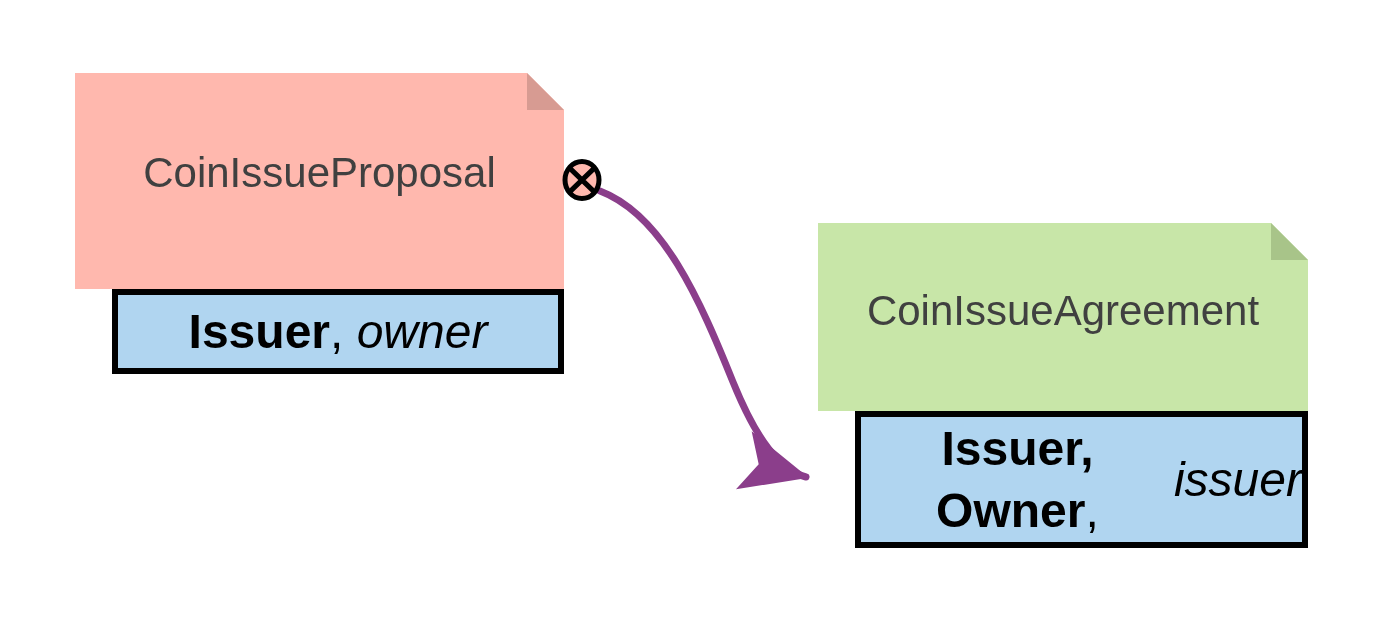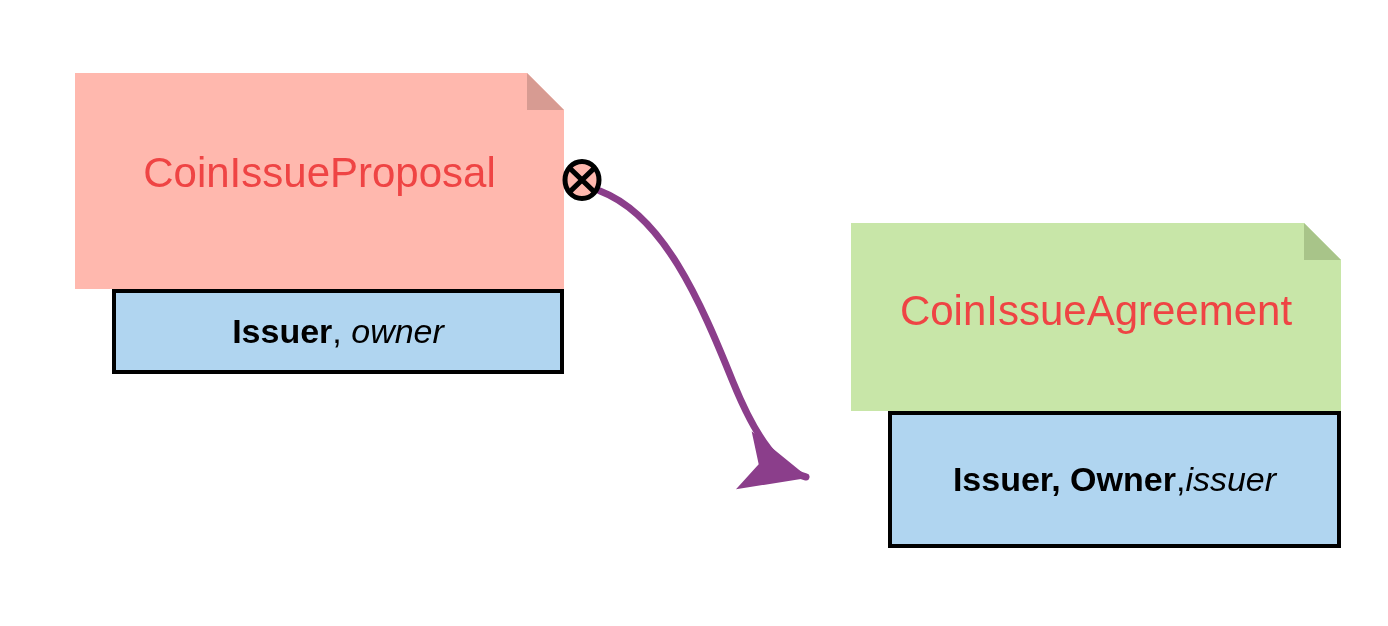--- a/index.html
+++ b/index.html
@@ -52,37 +52,37 @@
     position: absolute;
     top: 0;
     width: 37px;
     height: 37px;
   }
 
   .page-title {
     position: relative;
     z-index: 3;
     text-align: center;
-    color: #ef4444;
+    color: #404040;
     font-size: 42px;
     line-height: 1.05;
     white-space: nowrap;
   }
 
   
   .panel {
     position: relative;
     box-sizing: border-box;
-    border: 4px solid #000000;
+    border: 6px solid #000000;
     display: flex;
     align-items: center;
     justify-content: center;
     text-align: center;
     color: #000000;
-    font-size: 34px;
+    font-size: 48px;
     line-height: 1.28;
     margin-left: 37px;
   }
   .parties { font-weight: bold; }
   .role    { font-style: italic; font-weight: normal; }
   .sep     { font-weight: normal; font-style: normal; }
 
   
   .consume-marker {
     position: absolute;
@@ -118,21 +118,21 @@
         <span class="parties">Issuer</span><span class="sep">, </span><span class="role">owner</span>
       </div>
     </div>
   </div>
 
   <svg class="consume-marker" style="left:561px; top:159px;" width="42" height="42" viewBox="0 0 42 42">
     <ellipse cx="21" cy="21" rx="17" ry="18.5" fill="#ffb8ae" stroke="#000000" stroke-width="5"></ellipse>
     <path d="M 9.2 9.6 L 32.8 32.4 M 32.8 9.6 L 9.2 32.4" stroke="#000000" stroke-width="5" fill="none"></path>
   </svg>
 
-  <div class="node" style="left:823px; top:223px; width:490px;padding-left:28px;">
+  <div class="node" style="left:790px; top:223px; width:490px;padding-left:28px;">
 
     <div class="page" style="height:188px;">
       <div class="page-fill" style="background:#c8e6a8;
                   clip-path: polygon(0 0, calc(100% - 37px) 0, 100% 37px, 100% 100%, 0 100%);"></div>
       <div class="page-fold" style="right:0; background:#a8c489;
                   clip-path: polygon(0 0, 100% 100%, 0 100%);"></div>
       <div class="page-title" style="padding-top:66px;">CoinIssueAgreement</div>
     </div>
 
     <div class="panel" style="height:137px; background:#b0d5f0; flex-direction:row;">

